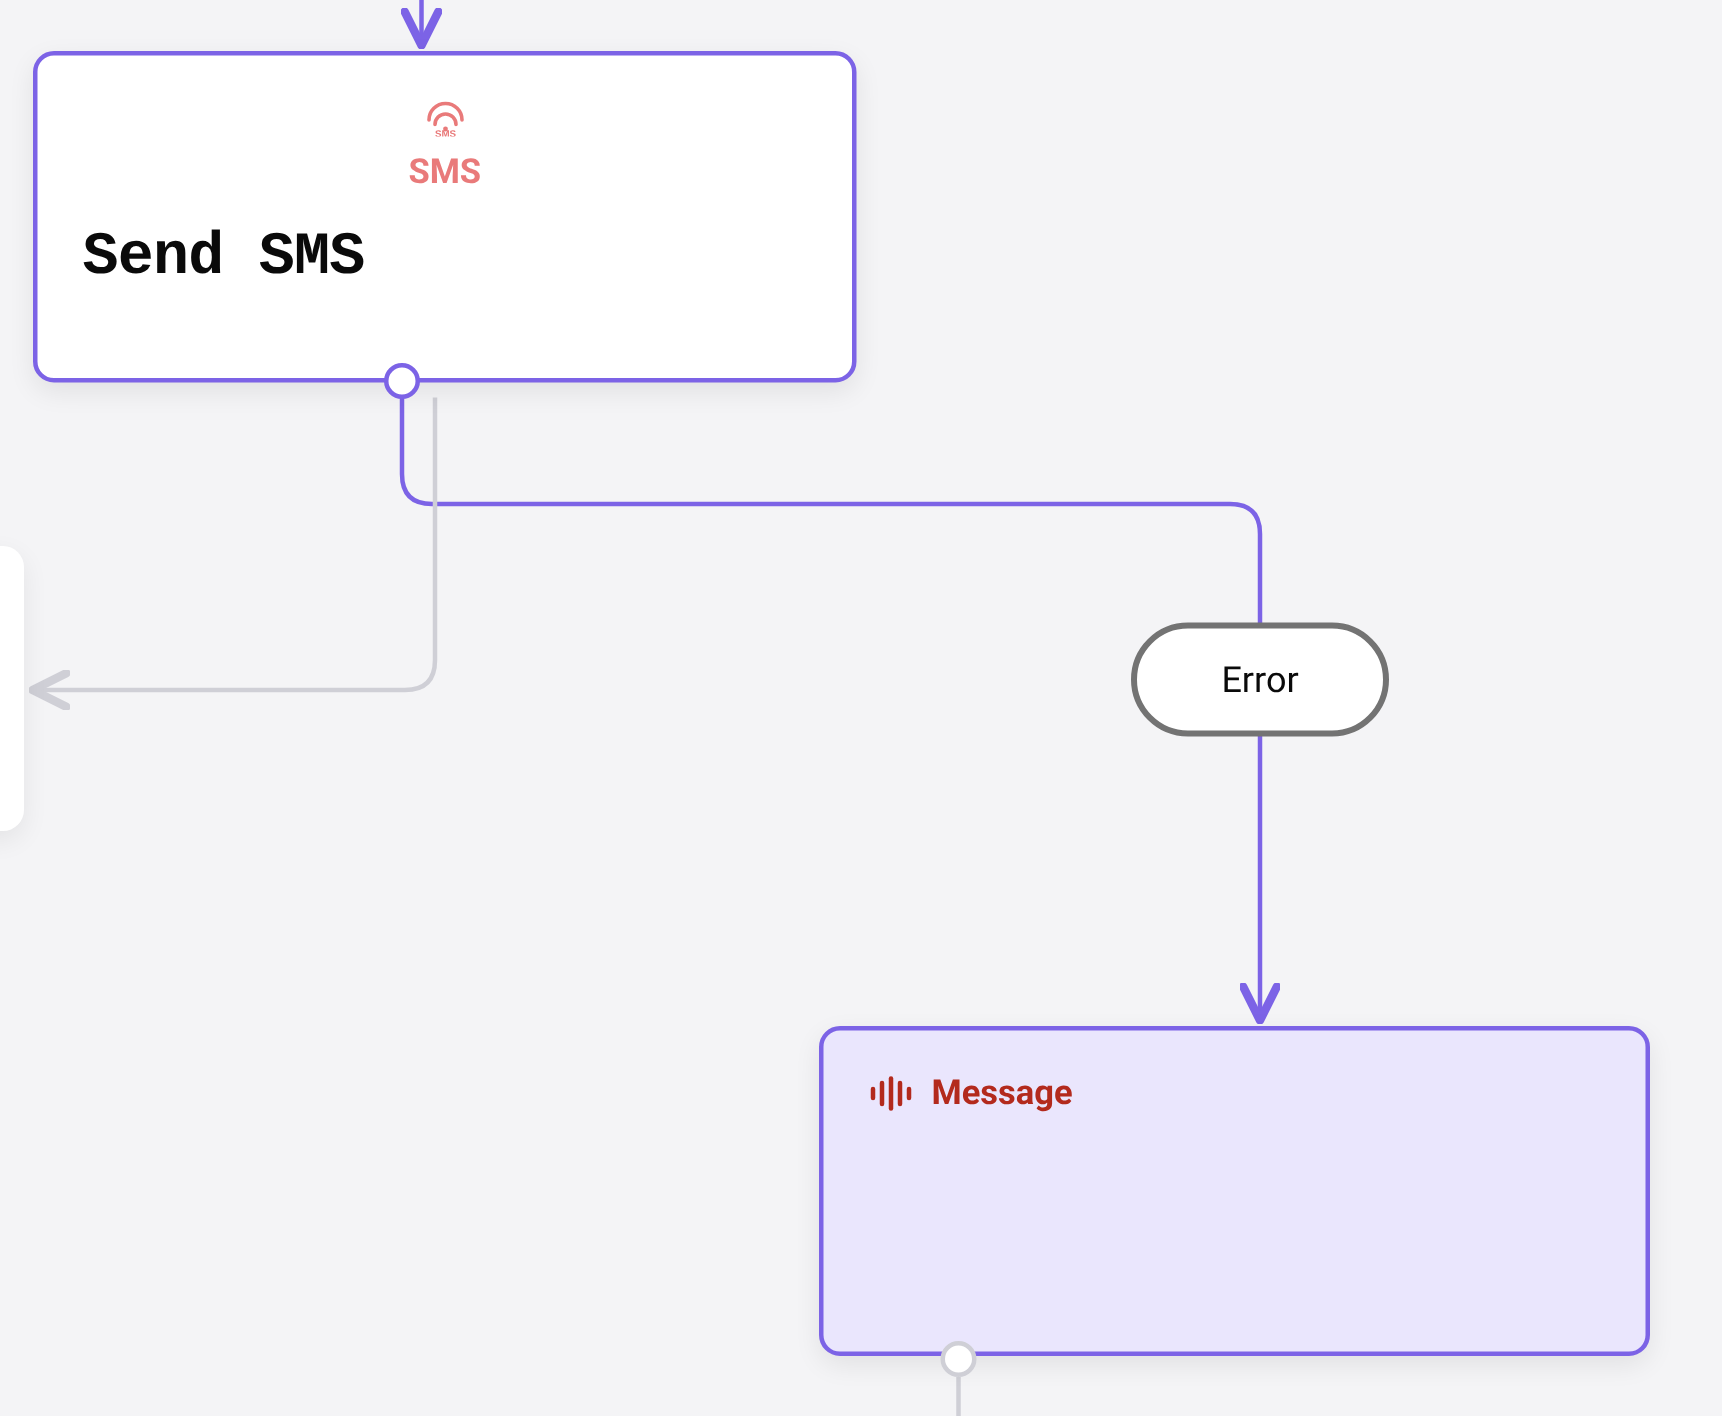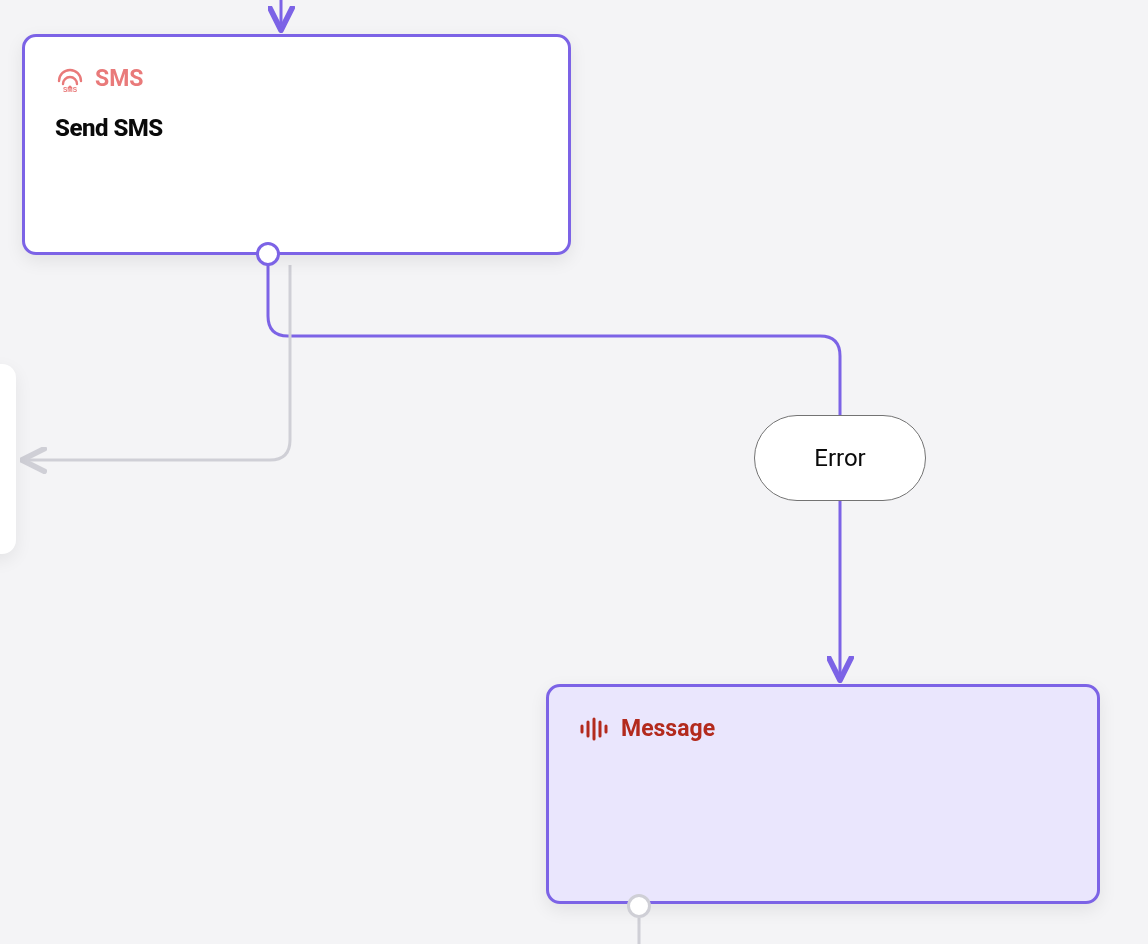--- a/index.html
+++ b/index.html
@@ -51,35 +51,36 @@
     box-shadow: 0 6px 18px rgba(0,0,0,0.07);
   }
   .type-row {
     display: flex;
     align-items: center;
     gap: 10px;
     margin-bottom: 22px;
     font-weight: 700;
     font-size: 23px;
   }
-  .type-sms { color: #e97a7a; }
+  .type-sms { color: #e97a7a; flex-direction: column; }
   .type-message { color: #b32a1d; }
   .title {
     font-weight: 800;
-    font-size: 24px;
+    font-size: 40px;
     color: #0a0a0a;
     letter-spacing: -0.5px;
+    font-family: Liberation Mono, monospace;
   }
   .label-pill {
     position: absolute;
     left: 754px;
     top: 415px;
     width: 172px;
-    height: 86px;
-    border: 1px solid #737373;
+    height: 76px;
+    border: 4px solid #737373;
     border-radius: 999px;
     background: #ffffff;
     display: flex;
     align-items: center;
     justify-content: center;
     font-size: 24px;
     color: #0a0a0a;
     z-index: 5;
   }
   .port {

